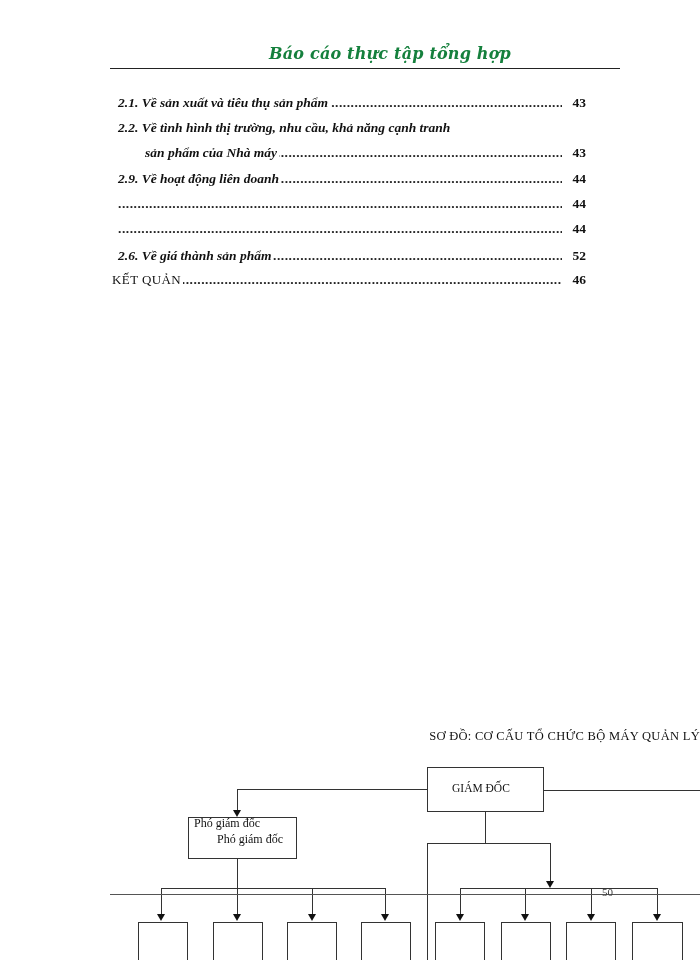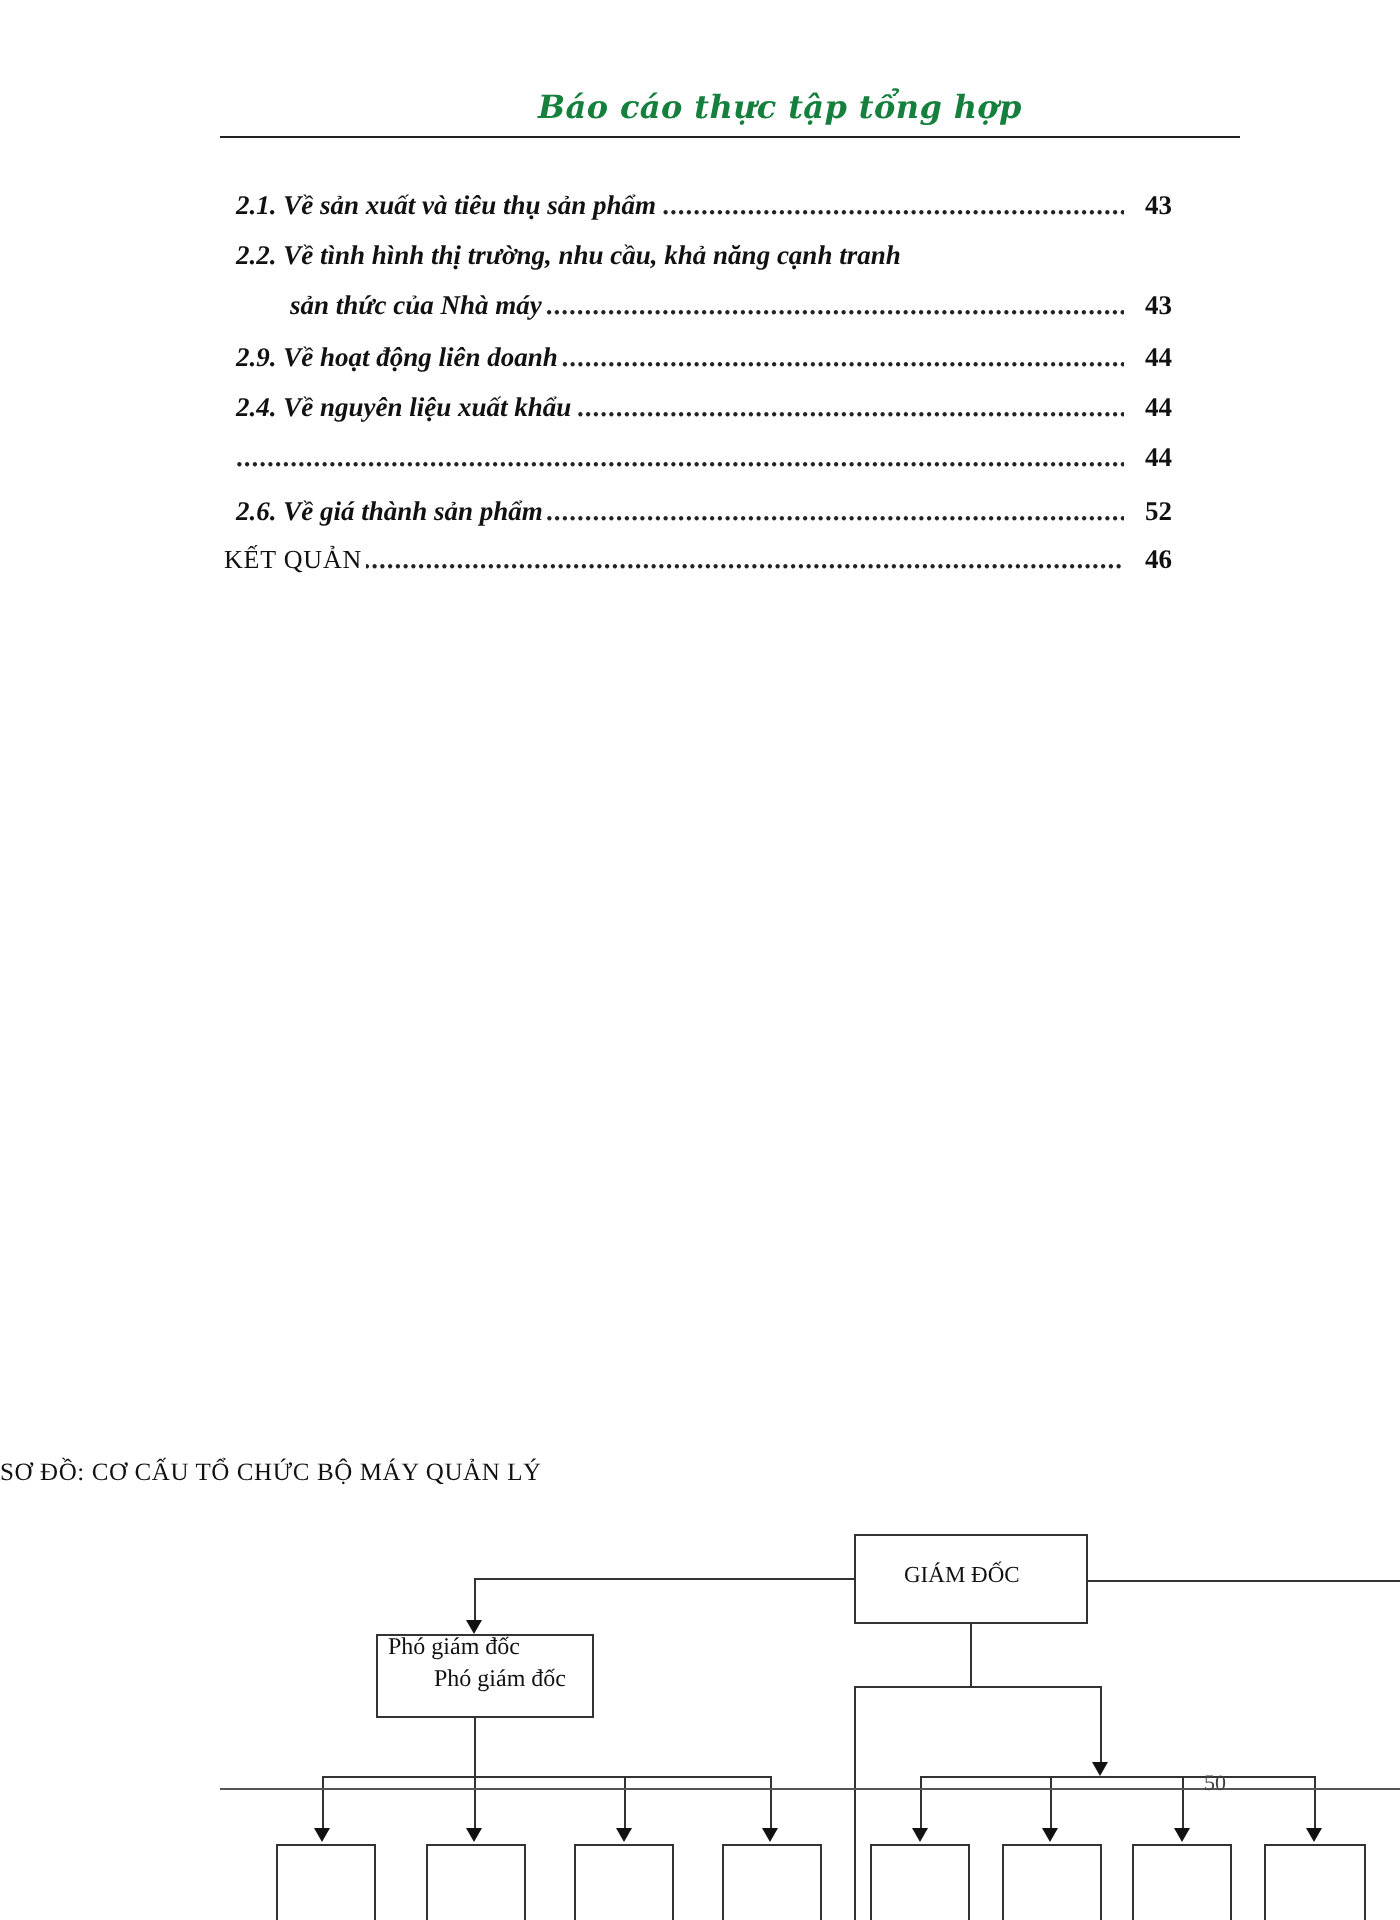--- a/index.html
+++ b/index.html
@@ -4,21 +4,21 @@
 <style>
   html, body { margin: 0; padding: 0; background: #ffffff; }
   body { width: 700px; height: 960px; position: relative; overflow: hidden; font-family: "Liberation Serif", serif; color: #111; }
   .header-title { position: absolute; left: 0; width: 700px; top: 44px; text-align: center; font-family: "DejaVu Serif", serif; font-style: italic; font-weight: bold; font-size: 16px; letter-spacing: 0.2px; color: #15803d; margin-left: 40px; }
   .header-rule { position: absolute; left: 110px; top: 68px; width: 510px; height: 0; border-top: 1.5px solid #222; }
   .toc-line { position: absolute; left: 0; width: 624px; height: 20px; font-size: 13.5px; white-space: nowrap; }
   .toc-line .label { position: absolute; top: 0; font-weight: bold; font-style: italic; background: #fff; padding-right: 2px; z-index: 2; }
   .toc-line .label.plain { font-weight: normal; font-style: normal; font-size: 13px; letter-spacing: 0.4px; }
   .toc-line .dots { position: absolute; top: 0; overflow: hidden; font-weight: bold; letter-spacing: 0.5px; z-index: 1; color: #222; }
   .toc-line .page { position: absolute; top: 0; left: 566px; width: 20px; text-align: right; font-weight: bold; background: #fff; z-index: 2; }
-  .diagram-title { position: absolute; left: 0; width: 700px; top: 729px; text-align: left; font-size: 12.5px; letter-spacing: 0.3px; color: #111; }
+  .diagram-title { position: absolute; left: 0; width: 700px; top: 729px; text-align: right; font-size: 12.5px; letter-spacing: 0.3px; color: #111; }
   .box { position: absolute; border: 1px solid #333; background: transparent; box-sizing: border-box; }
   .box-label { position: absolute; font-size: 12px; white-space: nowrap; color: #111; }
   .ln { position: absolute; background: #333; }
   .arrow { position: absolute; width: 0; height: 0; border-left: 4px solid transparent; border-right: 4px solid transparent; border-top: 7px solid #111; }
   .footer-rule { position: absolute; left: 110px; top: 894px; width: 590px; height: 0; border-top: 1.5px solid #555; }
   .page-number { position: absolute; left: 602px; top: 886px; font-size: 11px; background: transparent; color: #404040; }
 </style>
 </head>
 <body>
 
@@ -30,31 +30,30 @@
 <div>
   <div class="toc-line" style="top:95px">
     <span class="label" style="left:118px">2.1. Về sản xuất và tiêu thụ sản phẩm</span>
     <span class="dots" style="left:118px;width:444px">.......................................................................................................................................................................</span>
     <span class="page">43</span>
   </div>
   <div class="toc-line" style="top:120px">
     <span class="label" style="left:118px">2.2. Về tình hình thị trường, nhu cầu, khả năng cạnh tranh</span>
   </div>
   <div class="toc-line" style="top:145px">
-    <span class="label" style="left:145px">sản thức của Nhà máy</span>
+    <span class="label" style="left:145px">sản phẩm của Nhà máy</span>
     <span class="dots" style="left:145px;width:417px">.......................................................................................................................................................................</span>
     <span class="page">43</span>
   </div>
   <div class="toc-line" style="top:171px">
     <span class="label" style="left:118px">2.9. Về hoạt động liên doanh</span>
     <span class="dots" style="left:118px;width:444px">.......................................................................................................................................................................</span>
     <span class="page">44</span>
   </div>
   <div class="toc-line" style="top:196px">
-    <span class="label" style="left:118px">2.4. Về nguyên liệu xuất khẩu</span>
     <span class="dots" style="left:118px;width:444px">.......................................................................................................................................................................</span>
     <span class="page">44</span>
   </div>
   <div class="toc-line" style="top:221px">
     <span class="dots" style="left:118px;width:444px">.......................................................................................................................................................................</span>
     <span class="page">44</span>
   </div>
   <div class="toc-line" style="top:248px">
     <span class="label" style="left:118px">2.6. Về giá thành sản phẩm</span>
     <span class="dots" style="left:118px;width:444px">.......................................................................................................................................................................</span>

